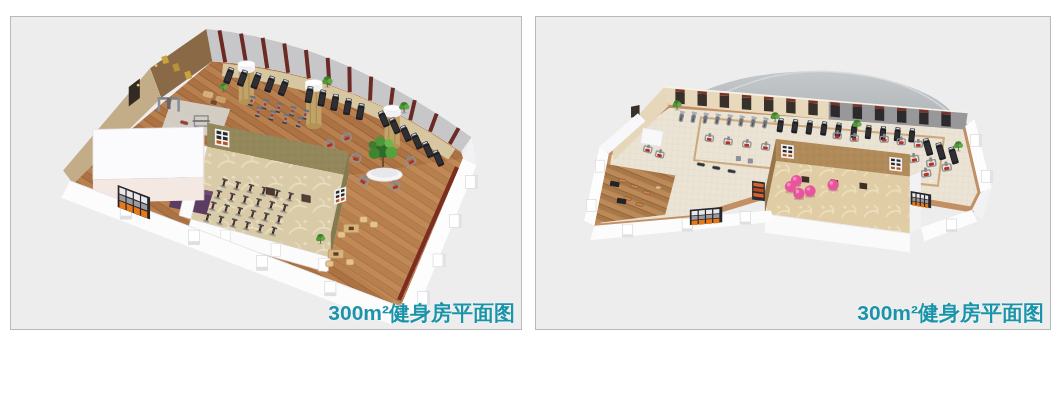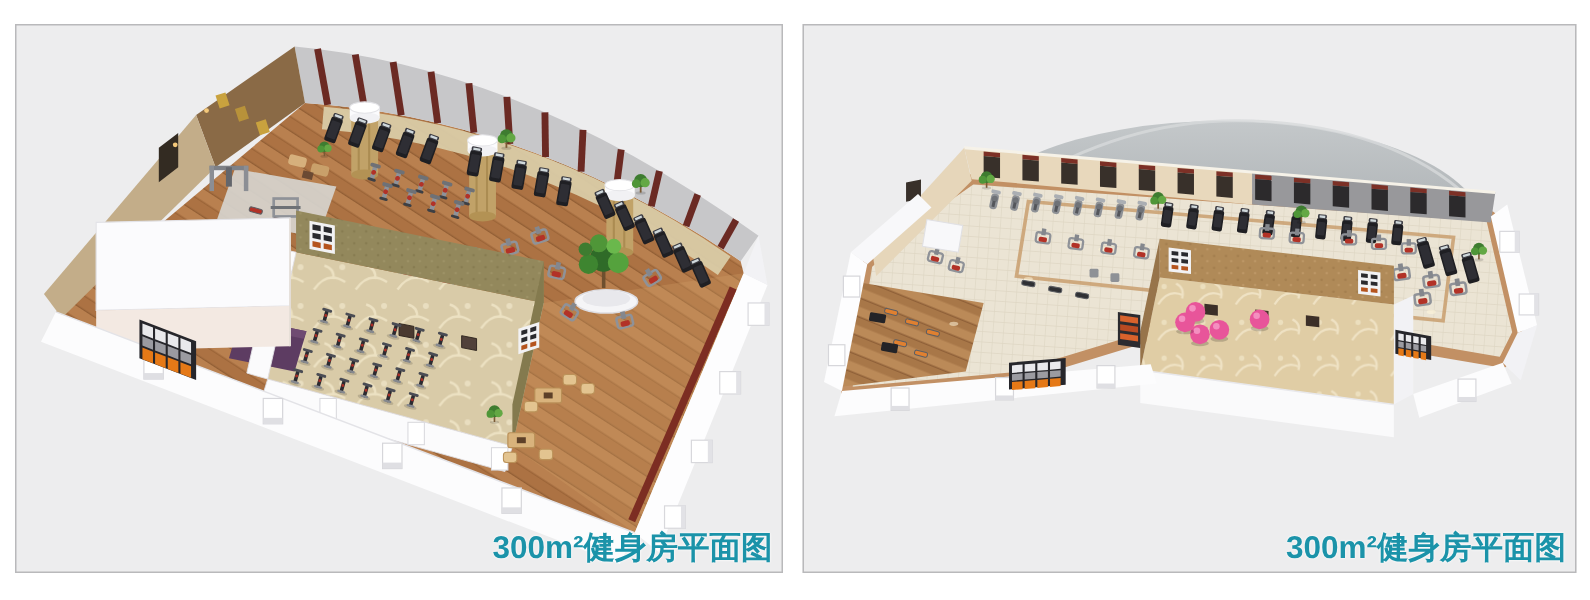--- a/index.html
+++ b/index.html
@@ -3,21 +3,21 @@
 <meta charset="utf-8">
 <title>300m²健身房平面图</title>
 <style>
   html,body{margin:0;padding:0;}
   body{
     width:1060px;height:400px;position:relative;overflow:hidden;
     background:#ffffff;
     font-family:"Liberation Sans","DejaVu Sans",sans-serif;
   }
   .panel{
-    position:absolute;top:16px;height:366px;
+    position:absolute;top:16px;height:314px;
     background:#ededee;border:1px solid #b9b9bb;
     box-sizing:border-box;
   }
   #panel-left{left:10px;width:512px;}
   #panel-right{left:535px;width:516px;}
   .panel svg{position:absolute;left:0;top:0;width:100%;height:100%;}
   .caption{
     position:absolute;right:6px;bottom:2px;
     font-size:21px;font-weight:bold;letter-spacing:0px;
     color:#1b93a9;

